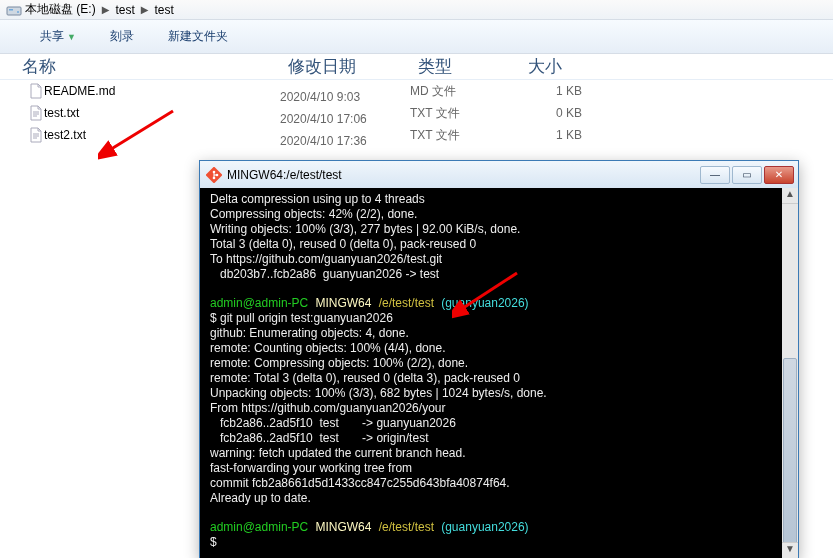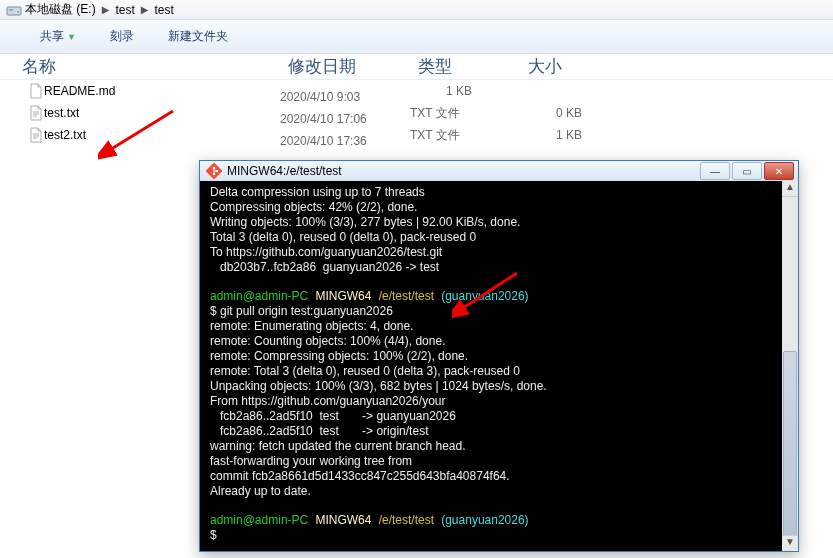--- a/index.html
+++ b/index.html
@@ -27,21 +27,21 @@
 .file-row .c-name { width: 280px; display: flex; align-items: center; gap: 0; padding-left: 28px; }
 .file-row .c-date { width: 130px; color: #666; margin-top: 12px; }
 .file-row .c-type { width: 110px; color: #666; }
 .file-row .c-size { width: 80px; color: #666; text-align: right; padding-right: 18px; }
 .file-icon { width: 16px; height: 16px; }
 .file-icon svg { width: 16px; height: 16px; }
 
 .arrow1 { position: absolute; left: 98px; top: 106px; width: 80px; height: 60px; pointer-events: none; z-index: 5; }
 
 .term-wnd { position: absolute; left: 199px; top: 160px; width: 600px; border: 1px solid #3b7ab5; box-shadow: 0 4px 14px rgba(0,0,0,.3); background: #fff; }
-.term-title { height: 20px; background: linear-gradient(#f0f6fc,#d8e6f3); display: flex; align-items: center; font-size: 12px; color: #000; padding-left: 6px; }
+.term-title { height: 27px; background: linear-gradient(#f0f6fc,#d8e6f3); display: flex; align-items: center; font-size: 12px; color: #000; padding-left: 6px; }
 .term-title .g-icon { width: 16px; height: 16px; margin-right: 5px; }
 .term-title .g-icon svg { width: 16px; height: 16px; }
 .term-title .spacer { flex: 1; }
 .win-btns { display: flex; gap: 2px; margin-right: 4px; }
 .win-btn { width: 30px; height: 18px; border: 1px solid #9fb8cf; border-radius: 2px; background: linear-gradient(#f6fafe,#dae7f3); display: flex; align-items: center; justify-content: center; font-size: 10px; color: #2b3d52; cursor: default; }
 .win-btn.close { background: linear-gradient(#e89a8a,#c8442e); border-color: #a33; color: #fff; }
 
 .term-body { background: #000; padding: 4px 10px 8px 10px; position: relative; }
 .term-body pre { font-family: Consolas, "Courier New", monospace; font-size: 12px; line-height: 14px; white-space: pre; color: #eee; }
 .lg-g { color: #22cc22; }
@@ -95,20 +95,21 @@
 <div class="file-list">
   <div class="file-row">
     <div class="c-name">
       <span class="file-icon"><svg viewBox="0 0 16 16">
             <path d="M3 1h7l3 3v11H3z" fill="#fff" stroke="#aab"></path>
             <path d="M10 1v3h3" fill="none" stroke="#aab"></path>
           </svg></span>
       <span>README.md</span>
     </div>
     <div class="c-date">2020/4/10 9:03</div>
+    <div class="c-type">MD 文件</div>
     <div class="c-size">1 KB</div>
   </div>
   <div class="file-row">
     <div class="c-name">
       <span class="file-icon"><svg viewBox="0 0 16 16">
             <path d="M3 1h7l3 3v11H3z" fill="#fff" stroke="#aab"></path>
             <path d="M10 1v3h3" fill="none" stroke="#aab"></path>
             <line x1="5" y1="7" x2="11" y2="7" stroke="#aab"></line>
             <line x1="5" y1="9" x2="11" y2="9" stroke="#aab"></line>
             <line x1="5" y1="11" x2="9" y2="11" stroke="#aab"></line>
@@ -159,30 +160,30 @@
     </span>
     <span>MINGW64:/e/test/test</span>
     <span class="spacer"></span>
     <div class="win-btns">
       <div class="win-btn">—</div>
       <div class="win-btn">▭</div>
       <div class="win-btn close">✕</div>
     </div>
   </div>
   <div class="term-body">
-<pre><span>Delta compression using up to 7 threads</span>
+<pre><span>Delta compression using up to 4 threads</span>
 <span>Compressing objects: 42% (2/2), done.</span>
 <span>Writing objects: 100% (3/3), 277 bytes | 92.00 KiB/s, done.</span>
 <span>Total 3 (delta 0), reused 0 (delta 0), pack-reused 0</span>
 <span>To https://github.com/guanyuan2026/test.git</span>
 <span>   db203b7..fcb2a86  guanyuan2026 -&gt; test</span>
 
 <span class="lg-g">admin@admin-PC</span> <span class="lg-m">MINGW64</span> <span class="lg-y">/e/test/test</span> <span class="lg-c">(guanyuan2026)</span>
 <span>$ git pull origin test:guanyuan2026</span>
-<span>remote: Enumerating objects: 4, done.</span>
+<span>github: Enumerating objects: 4, done.</span>
 <span>remote: Counting objects: 100% (4/4), done.</span>
 <span>remote: Compressing objects: 100% (2/2), done.</span>
 <span>remote: Total 3 (delta 0), reused 0 (delta 3), pack-reused 0</span>
 <span>Unpacking objects: 100% (3/3), 682 bytes | 1024 bytes/s, done.</span>
 <span>From https://github.com/guanyuan2026/your</span>
 <span>   fcb2a86..2ad5f10  test       -&gt; guanyuan2026</span>
 <span>   fcb2a86..2ad5f10  test       -&gt; origin/test</span>
 <span>warning: fetch updated the current branch head.</span>
 <span>fast-forwarding your working tree from</span>
 <span>commit fcb2a8661d5d1433cc847c255d643bfa40874f64.</span>

